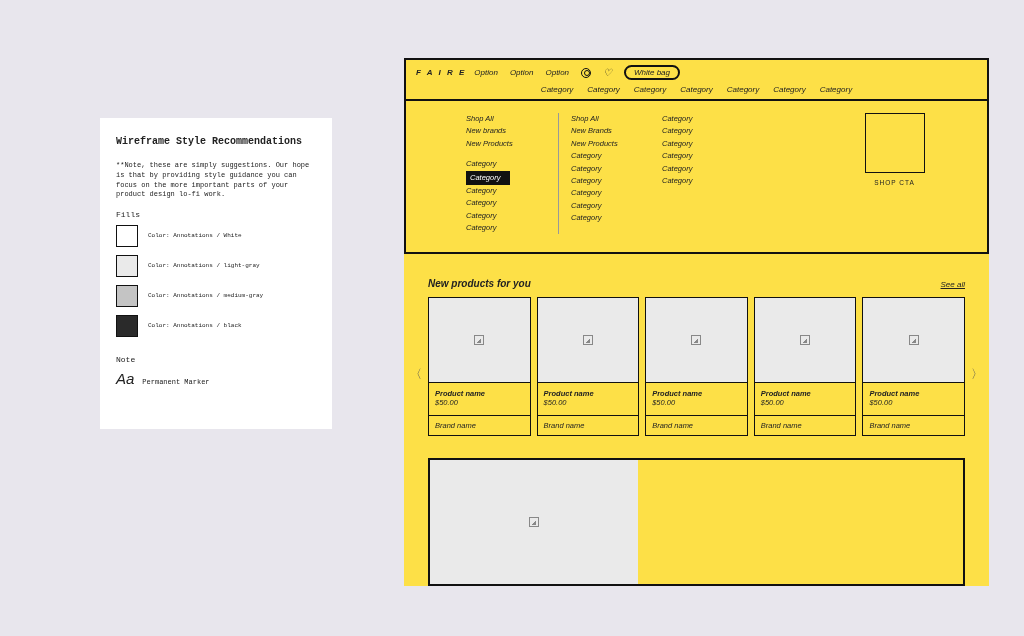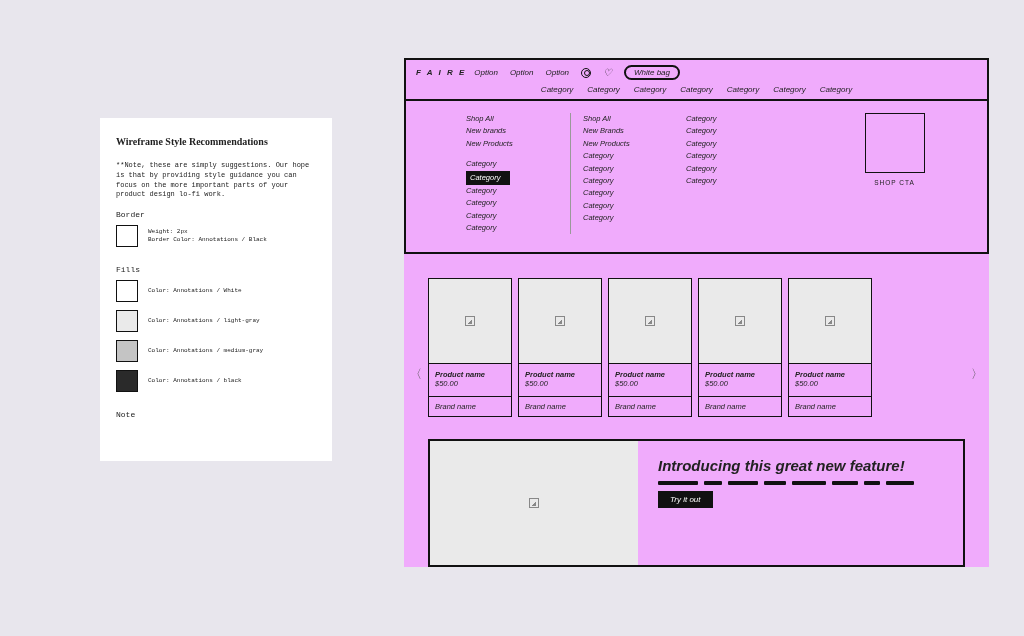--- a/index.html
+++ b/index.html
@@ -15,42 +15,42 @@
   }
   
   .style-card {
     position: absolute;
     left: 100px;
     top: 118px;
     width: 232px;
     background: #fff;
     padding: 18px 16px 24px;
   }
-  .style-card h2 { font-size: 10px; font-weight: bold; margin-bottom: 14px; font-family: Liberation Serif, serif; }
+  .style-card h2 { font-size: 10px; font-weight: bold; margin-bottom: 14px; font-family: Liberation Mono, monospace; }
   .style-card .note { font-size: 7px; font-family: 'Courier New', monospace; line-height: 1.4; margin-bottom: 10px; }
   .style-card .section-label { font-size: 8px; font-family: 'Courier New', monospace; margin-bottom: 6px; }
   .style-section { margin-bottom: 18px; }
   .swatch-row { display: flex; align-items: center; gap: 10px; margin-bottom: 8px; }
   .swatch { width: 22px; height: 22px; border: 1px solid #111; flex-shrink: 0; }
   .sw-white { background: #fff; }
   .sw-lightgray { background: #eaeaea; }
   .sw-medgray { background: #c4c4c4; }
   .sw-black { background: #2a2a2a; }
   .swatch-text { font-size: 6px; font-family: 'Courier New', monospace; line-height: 1.3; }
   .font-row { display: flex; align-items: baseline; gap: 8px; }
   .font-sample { font-size: 15px; font-style: italic; }
   .font-name { font-size: 7px; font-family: 'Courier New', monospace; }
 
   
   .wireframe {
     position: absolute;
     left: 404px;
     top: 58px;
     width: 585px;
-    background: #f0abfc;
+    background: #fde047;
   }
   .navbar {
     border: 2px solid #111;
     padding: 5px 10px;
   }
   .nav-top { display: flex; align-items: center; gap: 8px; }
   .logo { font-size: 8px; letter-spacing: 2px; font-weight: bold; font-style: italic; }
   .search {
     flex: 1;
     border: 2px solid #111;
@@ -68,35 +68,35 @@
   .icon-circle::after{ content:''; position:absolute; width:4px; height:4px; border:1.5px solid #111; border-radius:50%; top:1px; left:1.5px;}
   .heart { font-size: 10px; }
   .bag-btn { border:2px solid #111; border-radius:12px; padding:1px 8px; font-size:8px; font-style: italic; }
   .nav-cats { display:flex; gap:14px; justify-content:center; margin-top:5px; font-size:8px; font-style: italic; }
 
   .mega {
     border: 2px solid #111;
     border-top: none;
     padding: 12px 60px 18px 60px;
     display: flex;
-    gap: 12px;
+    gap: 0;
   }
   .mega-col { width: 92px; font-size: 7.5px; font-style: italic; line-height: 1.65; }
   .mega-col.divider { border-left: 1px solid #999; padding-left: 12px; }
   .mega-col .hl { background:#111; color:#fff; display:inline-block; padding:1px 10px 1px 4px; }
   .mega-spacer { flex: 1; }
   .shop-cta-wrap { width: 65px; text-align:center; font-size:6.5px; letter-spacing:1px; }
   .shop-cta-box { width:60px; height:60px; border:1.5px solid #111; margin:0 auto 6px; }
 
   .section-products { padding: 24px 24px 0; position: relative; }
   .sec-head { display:flex; justify-content:space-between; align-items:baseline; margin-bottom:8px; }
   .sec-title { font-size:10px; font-weight:bold; font-style: italic; }
   .see-all { font-size:8px; font-style: italic; text-decoration: underline; }
   .carousel { display:flex; gap:6px; }
-  .card { border:1.5px solid #111; width: 84px; }
+  .card { border:1.5px solid #111; width: 103px; }
   .card-img { height:84px; background:#eaeaea; display:flex; align-items:center; justify-content:center; }
   .img-ph { width:10px; height:10px; border:1px solid #888; position:relative; }
   .img-ph::after{content:''; position:absolute; bottom:1px; left:1px; width:5px; height:4px; background: linear-gradient(135deg, transparent 48%, #888 48%);}
   .card-info { padding:6px 6px 8px; font-size:7.5px; font-style: italic; border-top:1.5px solid #111; }
   .card-info .pname { font-weight:bold; }
   .card-brand { border-top:1.5px solid #111; padding:5px 6px; font-size:7.5px; font-style: italic; }
   .arrow { position:absolute; top: 112px; font-size:12px; color:#555; cursor:pointer; }
   .arrow.left { left: 6px; }
   .arrow.right { right: 6px; }
 
@@ -108,30 +108,20 @@
   .feature-lines span { display:inline-block; height:4px; background:#111; border-radius:1px;}
   .cta-btn { background:#111; color:#fff; display:inline-block; padding:4px 12px; font-size:8px; font-style:italic; }
 </style>
 </head>
 <body>
 
 <div class="style-card">
   <h2>Wireframe Style Recommendations</h2>
   <p class="note">**Note, these are simply suggestions. Our hope is that by providing style guidance you can focus on the more important parts of your product design lo-fi work.</p>
 
-  <div class="style-section">
-    <div class="section-label">Border</div>
-    <div class="swatch-row">
-      <div class="swatch sw-white"></div>
-      <div class="swatch-text">
-        <div>Weight: 2px</div>
-        <div>Border Color: Annotations / Black</div>
-      </div>
-    </div>
-  </div>
 
   <div class="style-section">
     <div class="section-label">Fills</div>
     <div class="swatch-row">
         <div class="swatch sw-white"></div>
         <div class="swatch-text">Color: Annotations / White</div>
       </div>
     <div class="swatch-row">
         <div class="swatch sw-lightgray"></div>
         <div class="swatch-text">Color: Annotations / light-gray</div>
@@ -141,20 +131,24 @@
         <div class="swatch-text">Color: Annotations / medium-gray</div>
       </div>
     <div class="swatch-row">
         <div class="swatch sw-black"></div>
         <div class="swatch-text">Color: Annotations / black</div>
       </div>
   </div>
 
   <div class="style-section">
     <div class="section-label">Note</div>
+    <div class="font-row">
+      <span class="font-sample">Aa</span>
+      <span class="font-name">Permanent Marker</span>
+    </div>
   </div>
 </div>
 
 <div class="wireframe">
 
   <div class="navbar">
     <div class="nav-top">
       <span class="logo">F A I R E</span>
       <div class="nav-opts">
         <span>Option</span>
@@ -209,20 +203,24 @@
       <div>Category</div>
     </div>
     <div class="mega-spacer"></div>
     <div class="shop-cta-wrap">
       <div class="shop-cta-box"></div>
       <div>SHOP CTA</div>
     </div>
   </div>
 
   <div class="section-products">
+    <div class="sec-head">
+      <span class="sec-title">New products for you</span>
+      <span class="see-all">See all</span>
+    </div>
     <span class="arrow left">〈</span>
     <span class="arrow right">〉</span>
     <div class="carousel">
       <div class="card">
         <div class="card-img">
             <div class="img-ph"></div>
           </div>
         <div class="card-info">
             <div class="pname">Product name</div>
             <div>$50.00</div>
@@ -269,29 +267,15 @@
           </div>
         <div class="card-brand">Brand name</div>
       </div>
     </div>
   </div>
 
   <div class="feature">
     <div class="feature-img">
         <div class="img-ph"></div>
       </div>
-    <div class="feature-body">
-      <div class="feature-title">Introducing this great new feature!</div>
-      <div class="feature-lines">
-        <span style="width:40px"></span>
-          <span style="width:18px"></span>
-          <span style="width:30px"></span>
-          <span style="width:22px"></span>
-          <span style="width:34px"></span>
-        <span style="width:26px"></span>
-          <span style="width:16px"></span>
-          <span style="width:28px"></span>
-      </div>
-      <div class="cta-btn">Try it out</div>
-    </div>
   </div>
 
 </div>
 
 </body></html>

